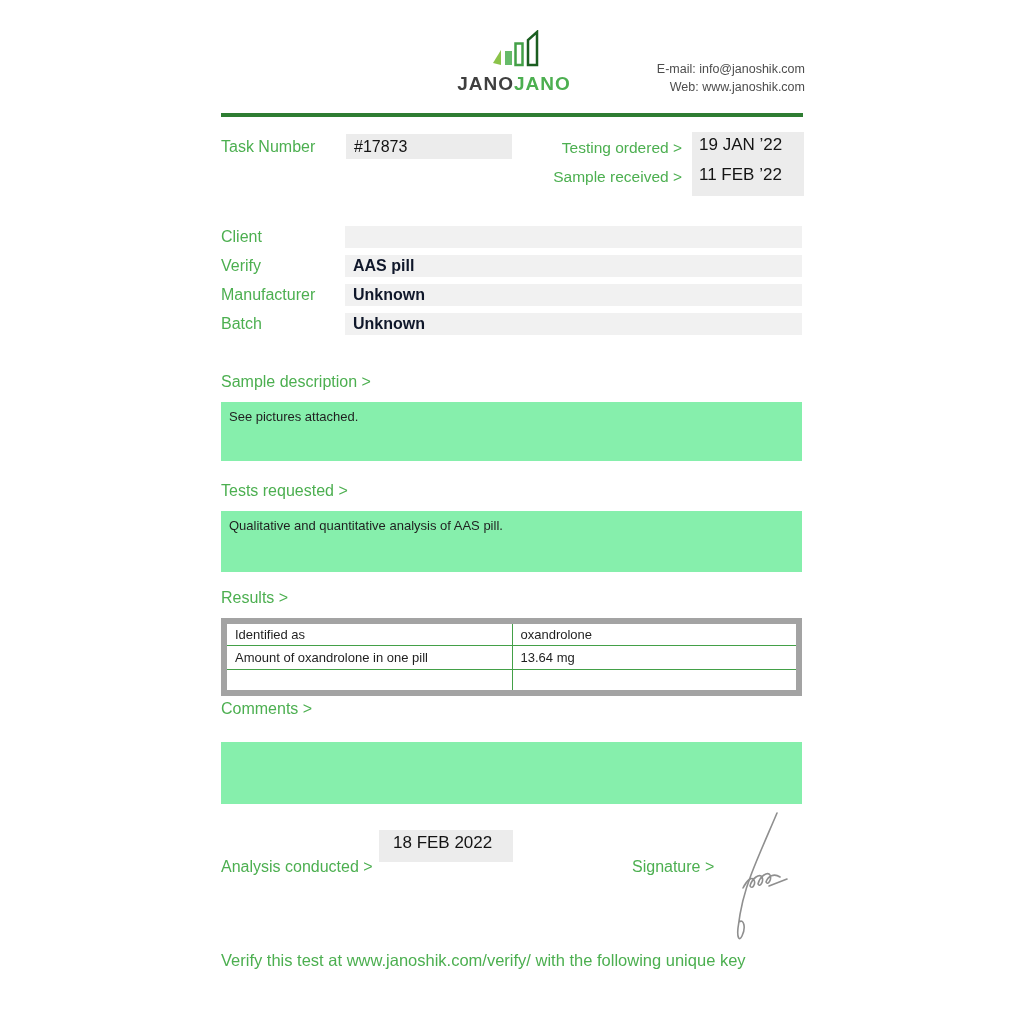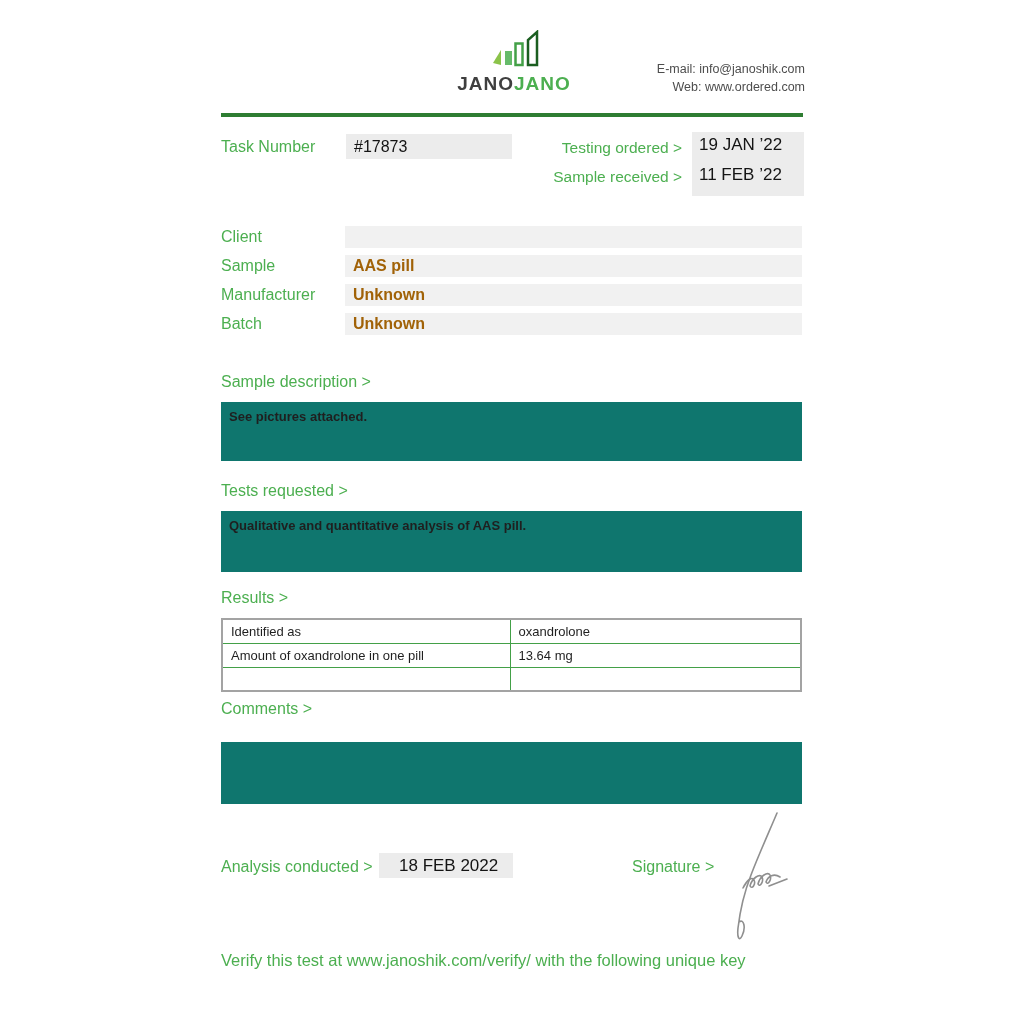--- a/index.html
+++ b/index.html
@@ -22,48 +22,48 @@
   .contact {
     left:588px; top:61px; width:217px; text-align:right;
     font-size:12.5px; line-height:17.5px; color:#4d4d4d;
   }
   .rule { left:221px; top:113px; width:582px; height:3.5px; background:#2e7d32; }
 
   .field-label { font-size:16px; color:#4caf50; white-space:nowrap; }
   .small-label { font-size:15.5px; color:#4caf50; white-space:nowrap; }
   .value-box { background:#ececec; font-weight:400; color:#141414; }
   .bar { background:#f1f1f1; }
-  .bar-value { font-size:16px; font-weight:700; color:#a16207; line-height:22px; padding-left:8px; white-space:nowrap; }
+  .bar-value { font-size:16px; font-weight:700; color:#0f172a; line-height:22px; padding-left:8px; white-space:nowrap; }
 
   .task-label { left:221px; top:138px; }
   .task-box { left:346px; top:134px; width:166px; height:25px; font-size:16px; line-height:25px; padding-left:8px; }
   .ordered-label  { left:500px; top:139px; width:182px; text-align:right; }
   .ordered-box    { left:692px; top:132px; width:112px; height:34px; font-size:17px; line-height:26px; padding-left:7px; }
   .received-label { left:500px; top:168px; width:182px; text-align:right; }
   .received-box   { left:692px; top:162px; width:112px; height:34px; font-size:17px; line-height:26px; padding-left:7px; }
 
   .row-label { left:221px; }
   .row-bar { left:345px; width:457px; height:22px; }
 
   .section-heading { font-size:16px; color:#4caf50; white-space:nowrap; }
-  .text-box { left:221px; width:581px; background:#0f766e; font-size:13px; padding:7px 8px; color:#1f1f1f;font-weight:bold; }
+  .text-box { left:221px; width:581px; background:#86efac; font-size:13px; padding:7px 8px; color:#1f1f1f; }
 
   .results-table {
     left:221px; top:618px; width:581px;
     border-collapse:collapse; table-layout:fixed;
   }
   .results-table td {
     border:1px solid #43a047; height:24px; font-size:13px;
     padding:0 0 0 8px; color:#1f1f1f; vertical-align:middle; white-space:nowrap;
   }
-  .results-table { border:2px solid #a3a3a3; }
+  .results-table { border:6px solid #a3a3a3; }
   .results-table col.c1 { width:288px; }
 
   .analysis-label { left:221px; top:858px; }
-  .analysis-box { left:379px; top:853px; width:134px; height:25px; font-size:17px; line-height:25px; padding-left:20px; }
+  .analysis-box { left:379px; top:830px; width:134px; height:32px; font-size:17px; line-height:25px; padding-left:14px; }
   .signature-label { left:632px; top:858px; }
   .signature-svg { left:713px; top:810px; }
 
   .verify-line { left:221px; top:951px; width:582px; font-size:16.5px; color:#4caf50; white-space:nowrap; }
   .key-bar {
     left:221px; top:984px; width:582px; height:23px; background:#ececec;
     text-align:center; font-size:13px; line-height:23px; letter-spacing:0.5px; color:#333333;
   }
 </style>
 </head>
@@ -78,40 +78,40 @@
       <rect x="17" y="21" width="7" height="14" fill="#66bb6a"></rect>
       <rect x="27.5" y="13.5" width="7" height="21.5" fill="#ffffff" stroke="#43a047" stroke-width="2.5"></rect>
       <path d="M40 35 L40 10 L49 2 L49 35 Z" fill="#ffffff" stroke="#1b5e20" stroke-width="2.5" stroke-linejoin="miter"></path>
     </svg>
   </div>
 
   <div class="abs logo-text"><span>JANO</span><span class="shik">JANO</span></div>
 
   <div class="abs contact">
     <div>E-mail: info@janoshik.com</div>
-    <div>Web: www.ordered.com</div>
+    <div>Web: www.janoshik.com</div>
   </div>
 
   <div class="abs rule"></div>
 
   <div class="abs field-label task-label">Task Number</div>
   <div class="abs value-box task-box">#17873</div>
 
   <div class="abs small-label ordered-label">Testing ordered &gt;</div>
   <div class="abs value-box ordered-box">19 JAN ’22</div>
 
   <div class="abs small-label received-label">Sample received &gt;</div>
   <div class="abs value-box received-box">11 FEB ’22</div>
 
   <div class="abs field-label row-label" style="top:228px">Client</div>
   <div class="abs bar row-bar" style="top:226px">
       <div class="bar-value"></div>
     </div>
 
-  <div class="abs field-label row-label" style="top:257px">Sample</div>
+  <div class="abs field-label row-label" style="top:257px">Verify</div>
   <div class="abs bar row-bar" style="top:255px">
       <div class="bar-value">AAS pill</div>
     </div>
 
   <div class="abs field-label row-label" style="top:286px">Manufacturer</div>
   <div class="abs bar row-bar" style="top:284px">
       <div class="bar-value">Unknown</div>
     </div>
 
   <div class="abs field-label row-label" style="top:315px">Batch</div>

